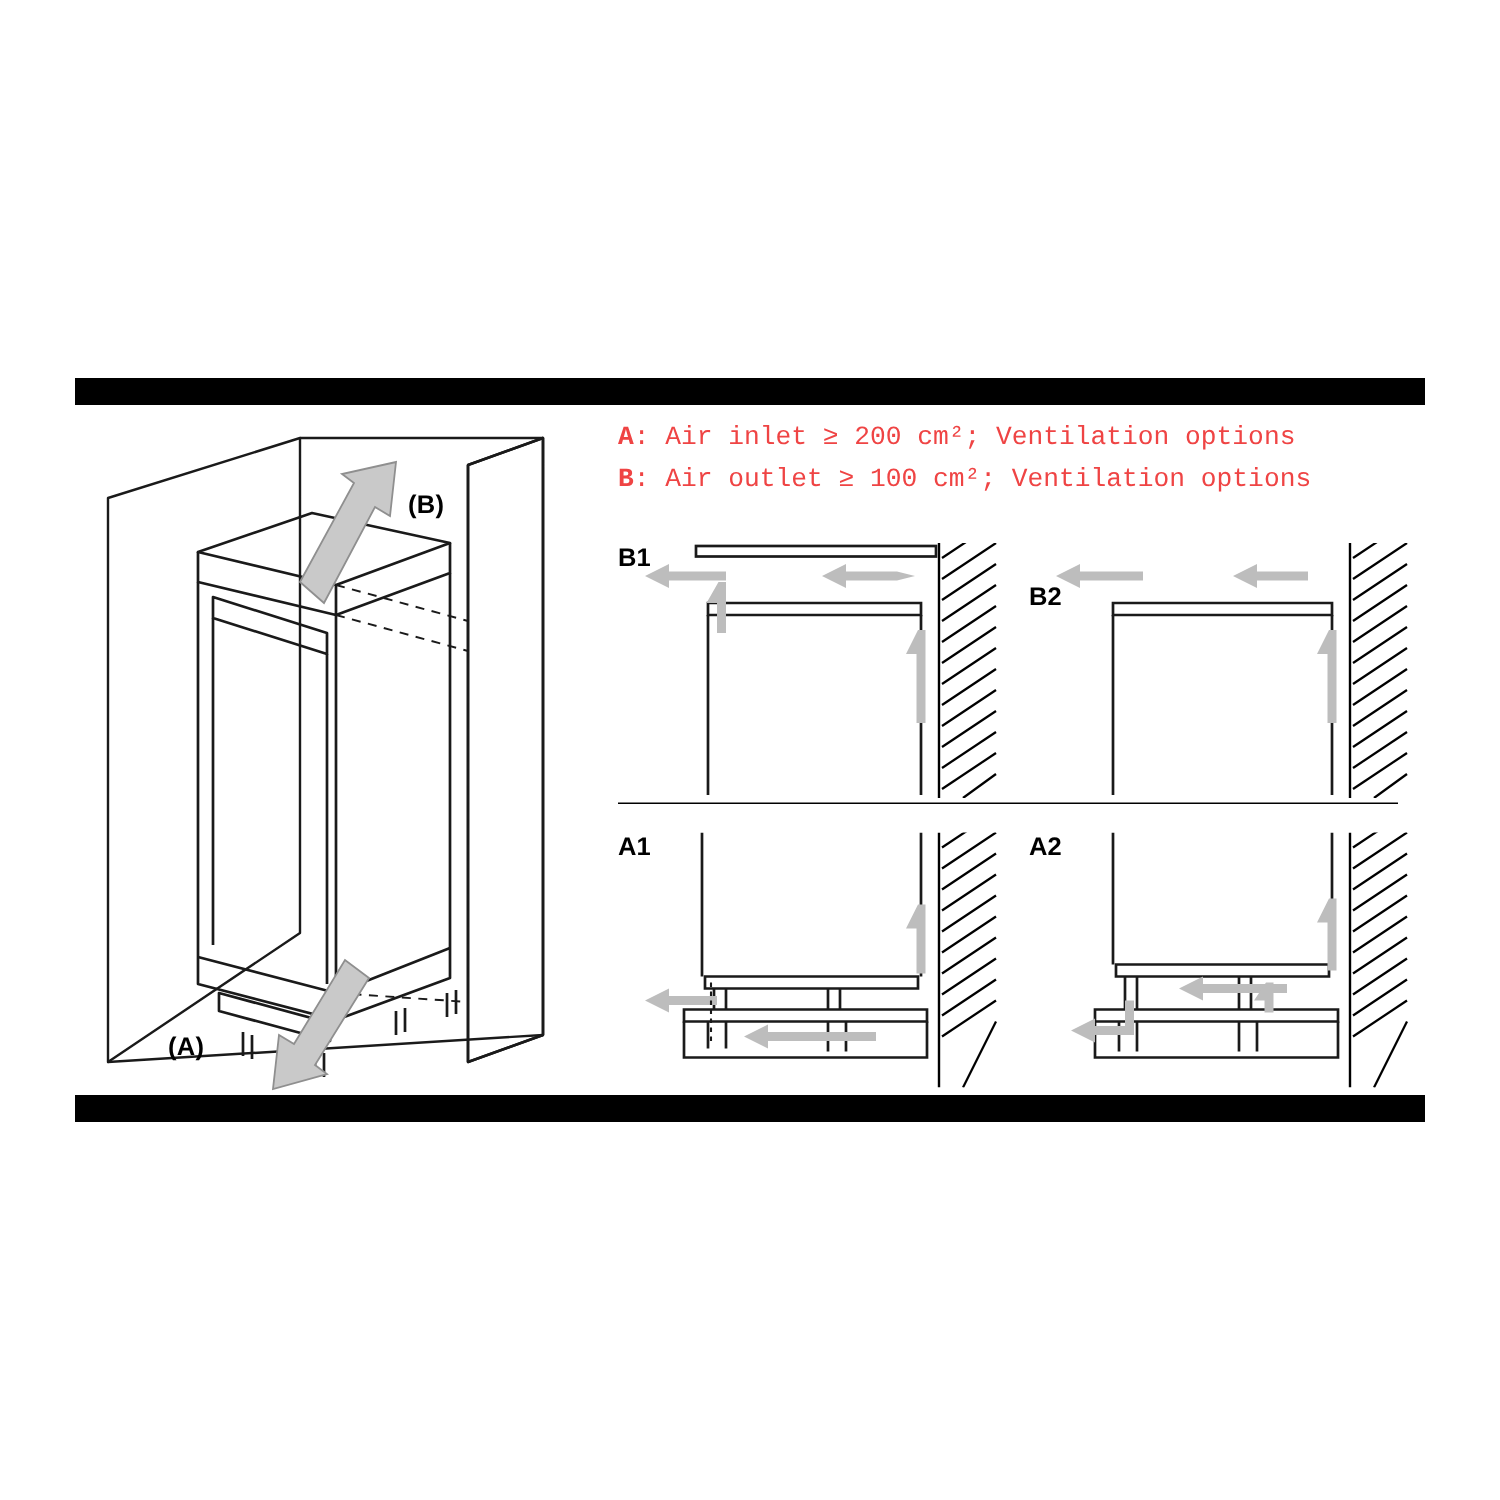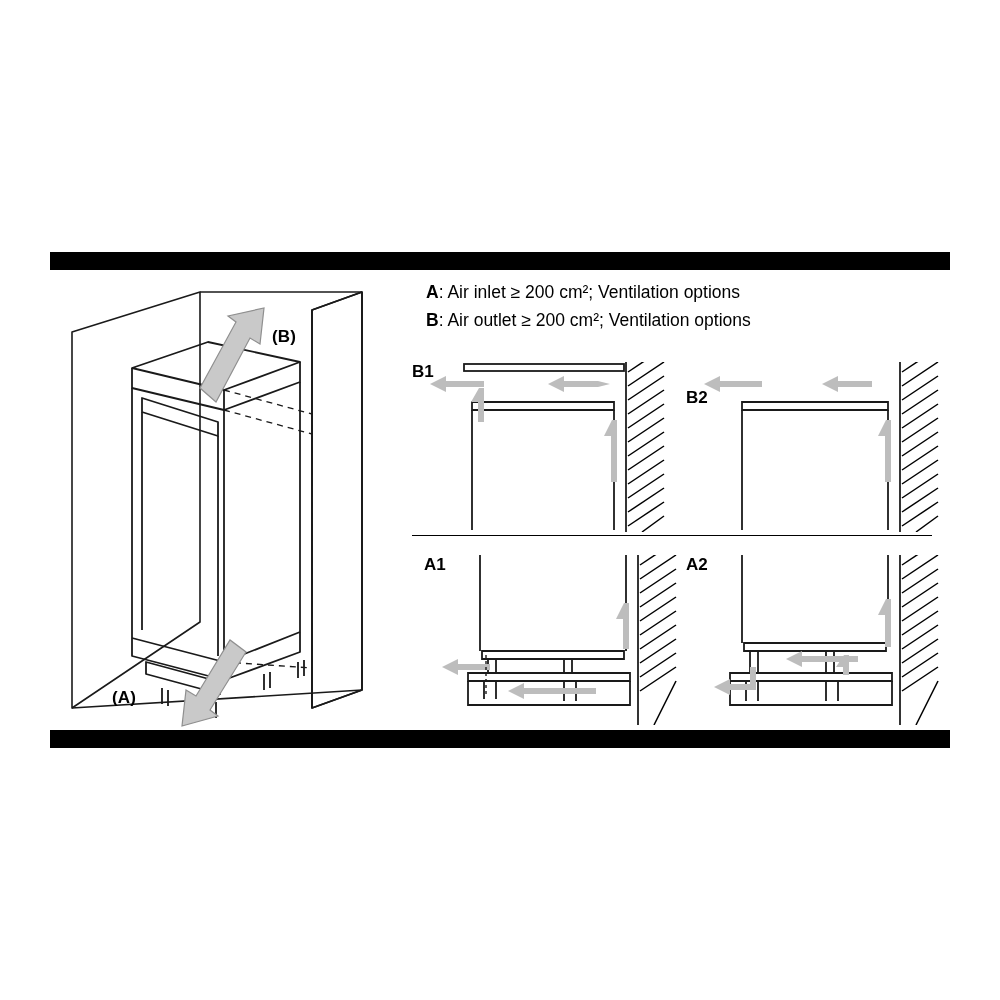--- a/index.html
+++ b/index.html
@@ -41,25 +41,26 @@
     font-weight:bold;
     color:#000;
     letter-spacing:0.2px;
   }
   .label-a{left:62px;top:418px;}
   .label-b{left:222px;top:57px;}
 
   
   .legend{
     position:absolute;
-    left:376px;top:8px;
+    left:362px;top:8px;
     width:520px;
     font-size:17.5px;
     line-height:28px;
-    color:#000000;
+    color:#ef4444;
+    font-family:Liberation Mono, monospace;
   }
   .legend .row{white-space:nowrap;}
   .legend b{font-weight:bold;}
 
   
   .quad{position:absolute;text-align:center;}
   .q-label{
     position:absolute;
     font-size:17px;
     font-weight:bold;
@@ -146,21 +147,21 @@
 
       <span class="label label-a">(A)</span>
       <span class="label label-b">(B)</span>
     </div>
 
     <div class="legend">
       <div class="row">
         <b>A</b><span>: Air inlet ≥ 200 cm²; Ventilation options</span>
       </div>
       <div class="row">
-        <b>B</b><span>: Air outlet ≥ 200 cm²; Ventilation options</span>
+        <b>B</b><span>: Air outlet ≥ 100 cm²; Ventilation options</span>
       </div>
     </div>
 
     <div class="divider"></div>
 
     <div class="quad" style="left:362px;top:92px;width:260px;height:170px;">
       <span class="q-label" style="left:0;top:0;">B1</span>
       <svg width="260" height="170" viewBox="0 0 260 170" style="position:absolute;left:0;top:0;">
 
         <g stroke="#000" stroke-width="1.6">
@@ -229,21 +230,21 @@
           <path d="M202 48 L202 168"></path>
         </g>
         <g fill="#bdbdbd">
           <path d="M18 22 L34 14 L34 19 L76 19 L76 25 L34 25 L34 30 Z"></path>
           <path d="M136 22 L152 14 L152 19 L186 19 L186 25 L152 25 L152 30 Z"></path>
           <path d="M192 74 L200 58 L205 58 L205 120 L199 120 L199 74 Z"></path>
         </g>
       </svg>
     </div>
 
-    <div class="quad" style="left:362px;top:285px;width:260px;height:170px;margin-left:12px;">
+    <div class="quad" style="left:362px;top:285px;width:260px;height:170px;">
       <span class="q-label" style="left:0;top:0;">A1</span>
       <svg width="260" height="170" viewBox="0 0 260 170" style="position:absolute;left:0;top:0;">
         <g stroke="#000" stroke-width="1.6">
           <line x1="214" y1="0" x2="214" y2="170"></line>
         </g>
         <g stroke="#000" stroke-width="1.5">
           <line x1="216" y1="10" x2="246" y2="-10"></line>
           <line x1="216" y1="24" x2="252" y2="0"></line>
           <line x1="216" y1="38" x2="252" y2="14"></line>
           <line x1="216" y1="52" x2="252" y2="28"></line>

